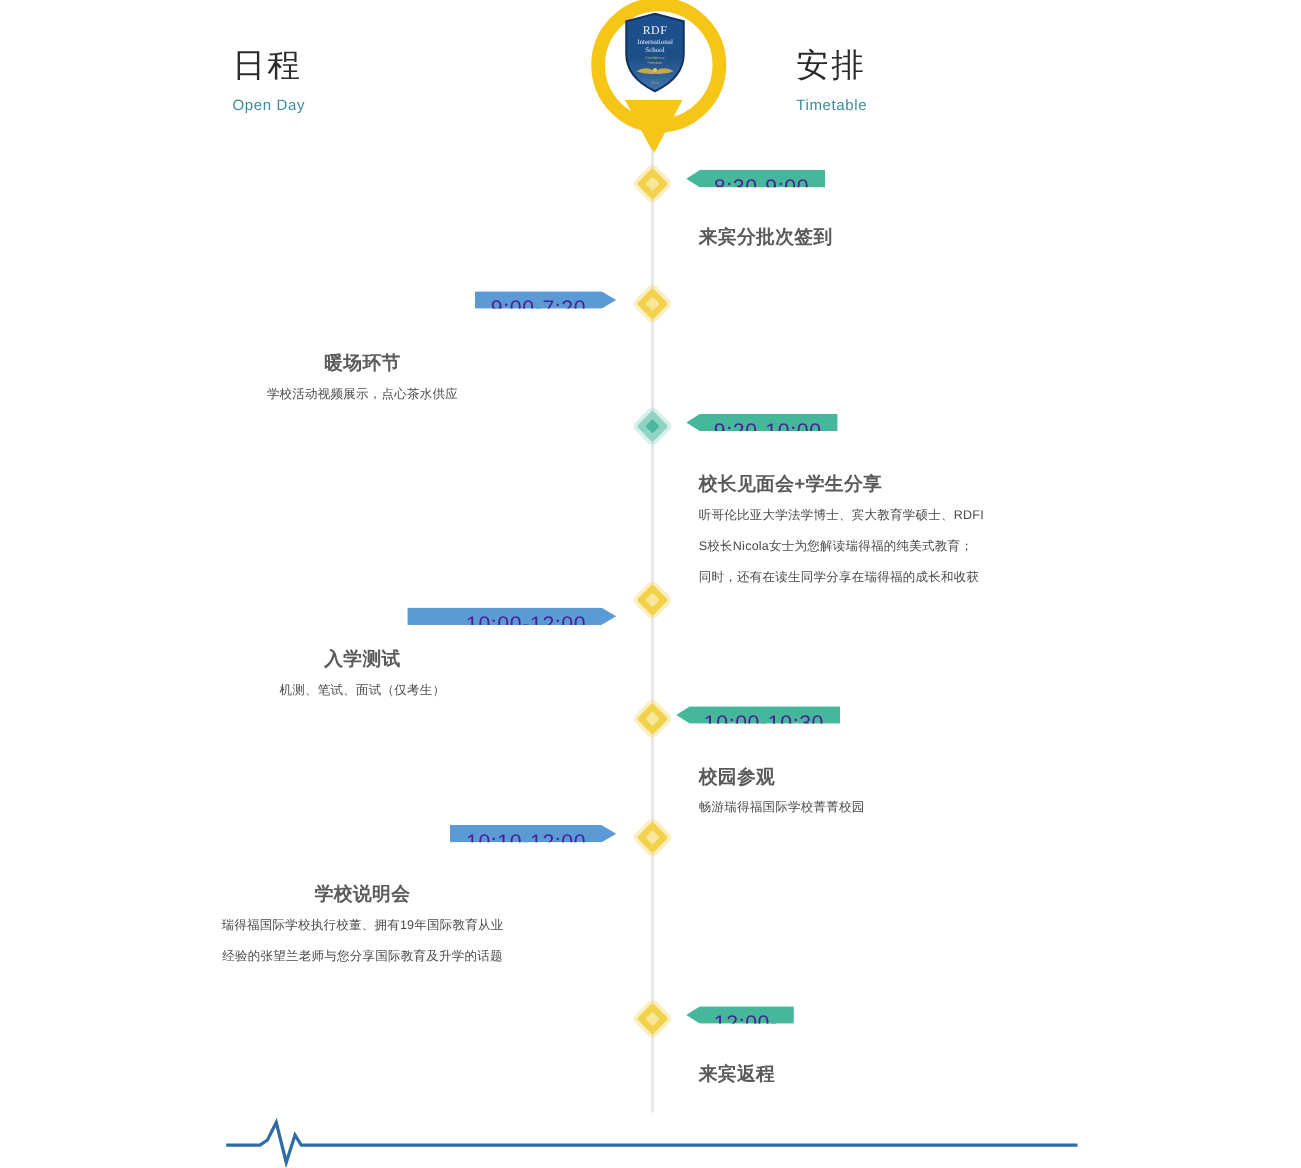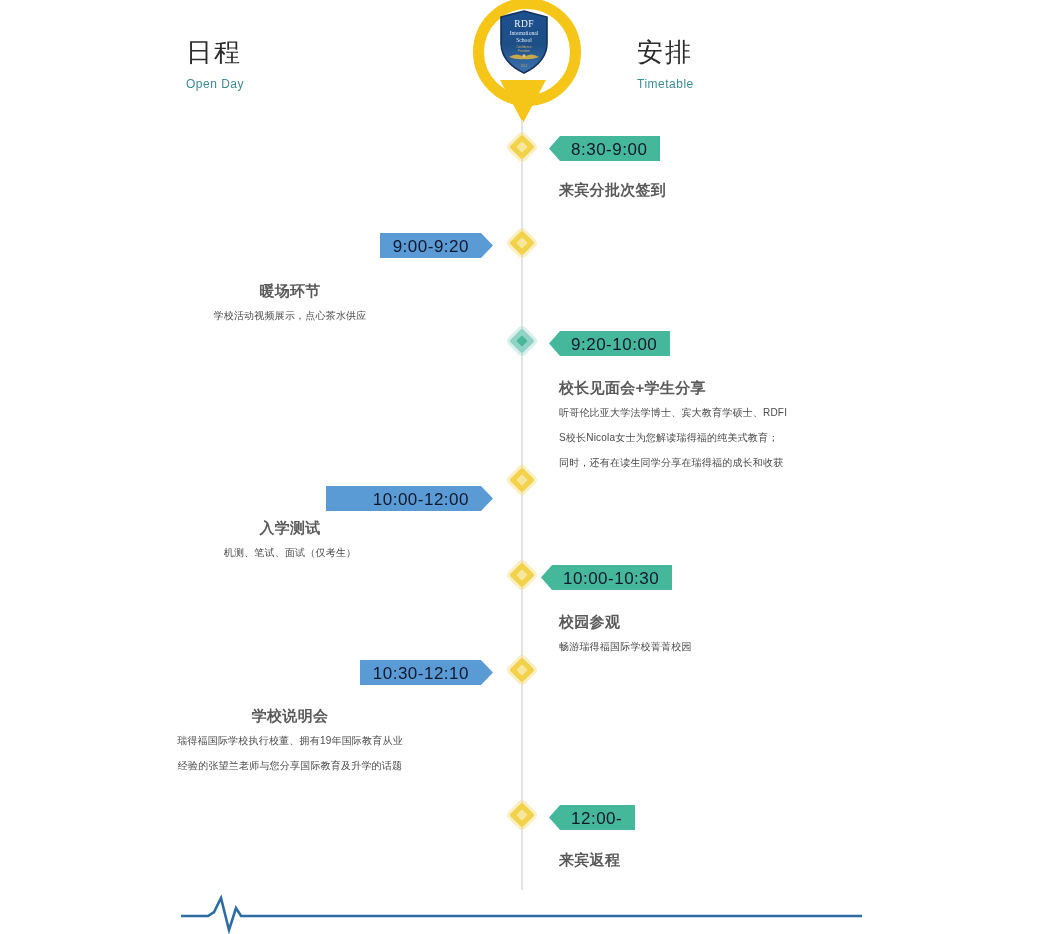--- a/index.html
+++ b/index.html
@@ -116,23 +116,23 @@
     position: absolute;
     left: 5px; top: 5px;
     width: 8px; height: 8px;
     background: #49b79b;
     border-radius: 1px;
   }
 
   
   .badge {
     position: absolute;
-    height: 25px;
+    height: 14px;
     line-height: 27px;
-    color: #0f172a;
+    color: #4c1d95;
     font-size: 17px;
     letter-spacing: 0.5px;
     white-space: nowrap;
     padding: 0 13px;
     box-sizing: border-box;
   }
   .badge.right {
     background: #45b89c;
     clip-path: polygon(11px 0, 100% 0, 100% 100%, 11px 100%, 0 50%);
     padding-left: 22px;
@@ -220,21 +220,21 @@
 <div id="timeline-root">
     <div class="entry">
       <div class="node gold" style="top: 138px;"></div>
       <div class="badge right" style="top: 136px; left: 549px;">8:30-9:00</div>
       <div class="txt right" style="top: 178px;">
         <div class="ev-title">来宾分批次签到</div>
       </div>
     </div>
     <div class="entry">
       <div class="node gold" style="top: 234px;"></div>
-      <div class="badge left" style="top: 233px; right: 548px;">9:00-9:20</div>
+      <div class="badge left" style="top: 233px; right: 548px;">9:00-7:20</div>
       <div class="txt left" style="top: 279px;">
         <div class="ev-title">暖场环节</div>
         <div class="ev-desc">学校活动视频展示，点心茶水供应</div>
       </div>
     </div>
     <div class="entry">
       <div class="node teal" style="top: 332px;"></div>
       <div class="badge right" style="top: 331px; left: 549px;">9:20-10:00</div>
       <div class="txt right" style="top: 376px;">
         <div class="ev-title">校长见面会+学生分享</div>
@@ -254,21 +254,21 @@
     <div class="entry">
       <div class="node gold" style="top: 566px;"></div>
       <div class="badge right" style="top: 565px; left: 541px;">10:00-10:30</div>
       <div class="txt right" style="top: 610px;">
         <div class="ev-title">校园参观</div>
         <div class="ev-desc">畅游瑞得福国际学校菁菁校园</div>
       </div>
     </div>
     <div class="entry">
       <div class="node gold" style="top: 661px;"></div>
-      <div class="badge left" style="top: 660px; right: 548px;">10:30-12:10</div>
+      <div class="badge left" style="top: 660px; right: 548px;">10:10-12:00</div>
       <div class="txt left" style="top: 704px;">
         <div class="ev-title">学校说明会</div>
         <div class="ev-desc">瑞得福国际学校执行校董、拥有19年国际教育从业</div>
         <div class="ev-desc">经验的张望兰老师与您分享国际教育及升学的话题</div>
       </div>
     </div>
     <div class="entry">
       <div class="node gold" style="top: 806px;"></div>
       <div class="badge right" style="top: 805px; left: 549px; text-align: right;">12:00-</div>
       <div class="txt right" style="top: 848px;">

